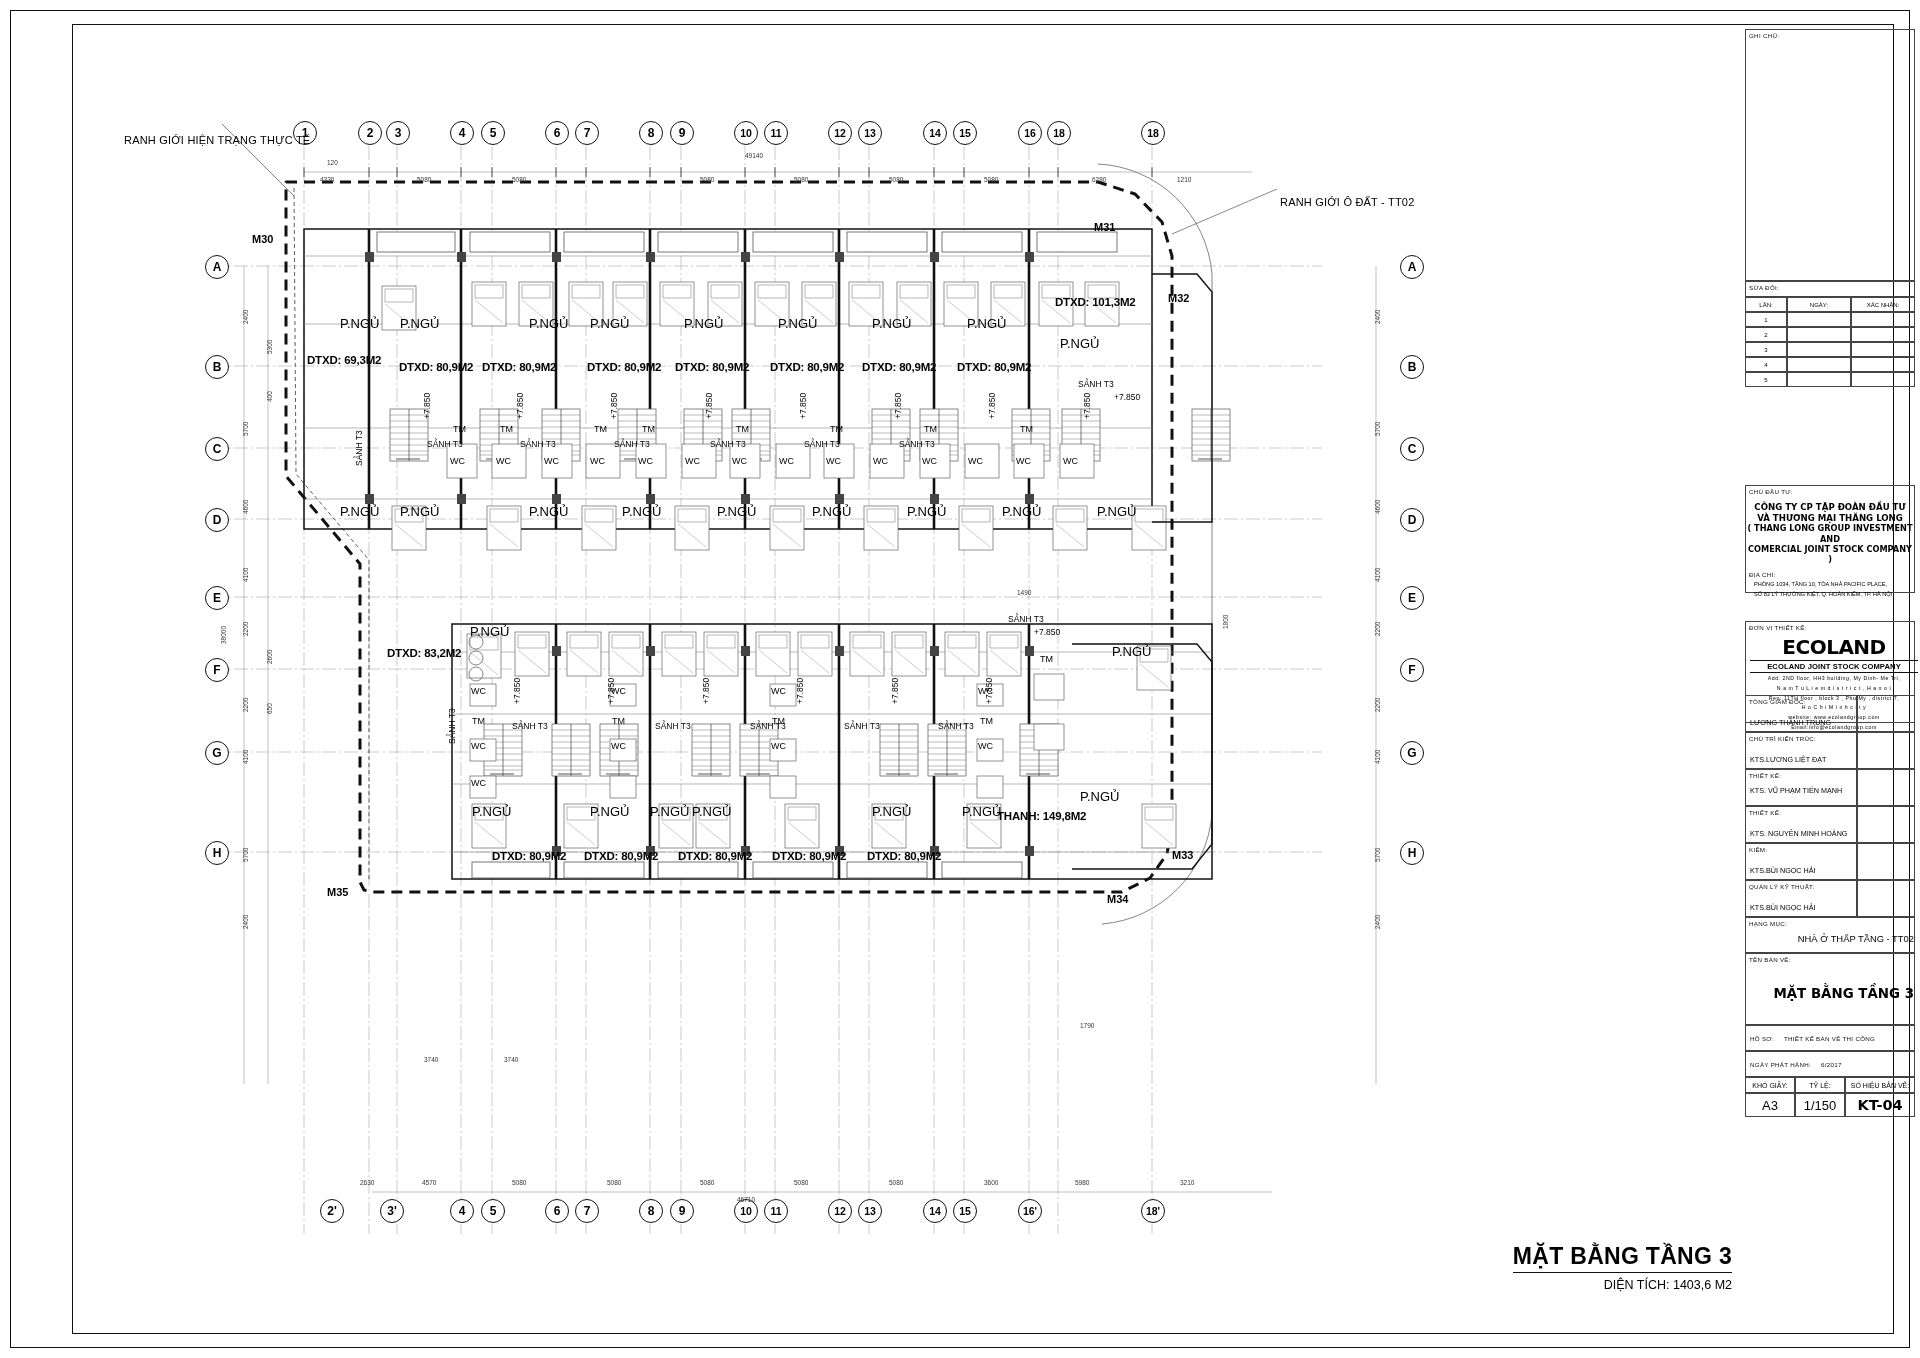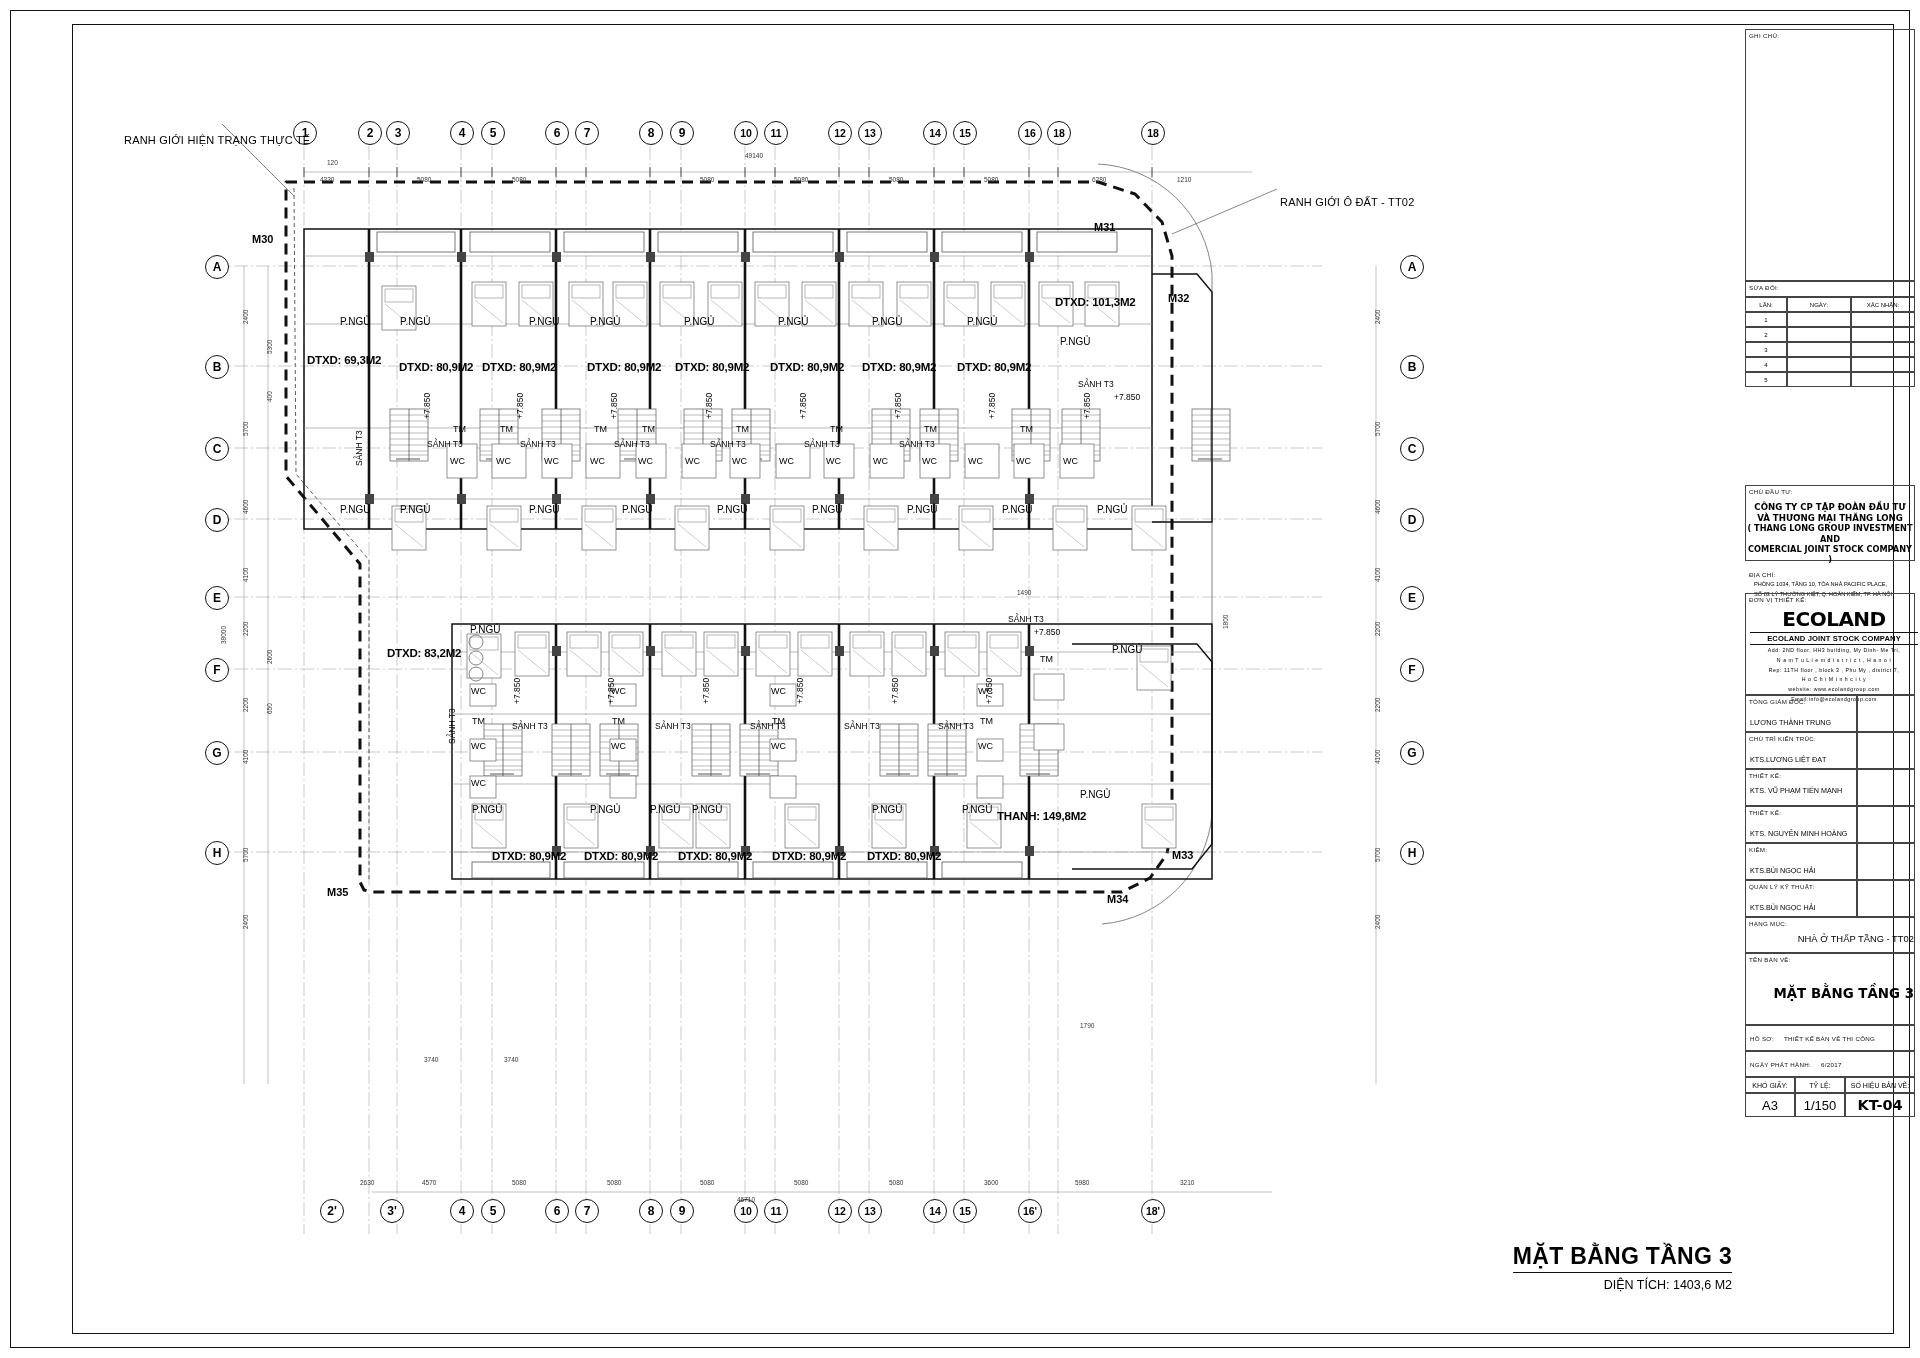--- a/index.html
+++ b/index.html
@@ -11,21 +11,21 @@
   .frame-inner{position:absolute;left:72px;top:24px;width:1822px;height:1310px;border:1px solid #111;box-sizing:border-box;}
 
   
   #plan{position:absolute;left:72px;top:24px;width:1668px;height:1310px;}
   #plan svg{position:absolute;left:0;top:0;}
 
   
   .t{position:absolute;white-space:nowrap;font-family:"Liberation Sans",sans-serif;}
   .lbl-note{font-size:11px;letter-spacing:.2px;}
   .lbl-dtxd{font-size:11.5px;font-weight:bold;letter-spacing:-.2px;}
-  .lbl-room{font-size:10px;}
+  .lbl-room{font-size:13px;}
   .lbl-wc{font-size:9px;}
   .lbl-sanh{font-size:8.5px;}
   .lbl-lv{font-size:8.5px;}
   .lbl-m{font-size:11px;font-weight:bold;}
   .lbl-dim{font-size:6.5px;color:#333;}
   .lbl-dimv{font-size:6.5px;color:#333;transform:rotate(-90deg);transform-origin:left top;}
   .lbl-rot{transform:rotate(-90deg);transform-origin:left top;}
 
   
   .bub{position:absolute;width:22px;height:22px;border:1.6px solid #111;border-radius:50%;background:#fff;
@@ -665,32 +665,32 @@
 
     <div class="revrow" style="left:4px;top:332px;width:42px;height:15px">4</div>
     <div class="revrow" style="left:46px;top:332px;width:64px;height:15px"></div>
     <div class="revrow" style="left:110px;top:332px;width:64px;height:15px"></div>
 
     <div class="revrow" style="left:4px;top:347px;width:42px;height:15px">5</div>
     <div class="revrow" style="left:46px;top:347px;width:64px;height:15px"></div>
     <div class="revrow" style="left:110px;top:347px;width:64px;height:15px"></div>
 
 
-    <div class="tb-cell" style="left:4px;top:460px;width:170px;height:76px">
+    <div class="tb-cell" style="left:4px;top:460px;width:170px;height:108px">
       <div class="tb-lab">CHỦ ĐẦU TƯ:</div>
       <div class="tb-big" style="font-size:8.6px;margin-top:5px;padding:0 2px;font-family:'DejaVu Sans',sans-serif;">CÔNG TY CP TẬP ĐOÀN ĐẦU TƯ</div>
       <div class="tb-big" style="font-size:8.6px;padding:0 2px;font-family:'DejaVu Sans',sans-serif;">VÀ THƯƠNG MẠI THĂNG LONG</div>
       <div class="tb-big" style="font-size:8.2px;padding:0 1px;font-family:'DejaVu Sans',sans-serif;">( THANG LONG GROUP INVESTMENT AND</div>
       <div class="tb-big" style="font-size:8.2px;padding:0 1px;font-family:'DejaVu Sans',sans-serif;">COMERCIAL JOINT STOCK COMPANY )</div>
       <div class="tb-lab" style="margin-top:5px">ĐỊA CHỈ:</div>
       <div class="tb-sm" style="padding-left:8px">PHÒNG  1034, TẦNG  10, TÒA NHÀ PACIFIC PLACE,</div>
       <div class="tb-sm" style="padding-left:8px">SỐ 83 LÝ THƯỜNG KIỆT, Q. HOÀN KIẾM, TP. HÀ NỘI</div>
     </div>
 
-    <div class="tb-cell" style="left:4px;top:568px;width:170px;height:102px">
+    <div class="tb-cell" style="left:4px;top:596px;width:170px;height:102px">
       <div class="tb-lab">ĐƠN VỊ THIẾT KẾ:</div>
       <div class="eco-wrap" style="position:relative;margin-top:2px;">
         <div class="eco-name">ECOLAND</div>
         <div class="eco-sub">ECOLAND JOINT STOCK COMPANY</div>
         <div class="eco-addr">Add: 2ND floor, HH3 building, My Dinh- Me Tri,</div>
         <div class="eco-addr">N a m  T u  L i e m  d i s t r i c t ,  H a  n o i</div>
         <div class="eco-addr">Rep: 11TH floor , block 3 , Phu My ,  district 7,</div>
         <div class="eco-addr">H o    C h i    M i n h    c i t y</div>
         <div class="eco-addr">website:  www.ecolandgroup.com</div>
         <div class="eco-addr">Email:info@ecolandgroup.com</div>

